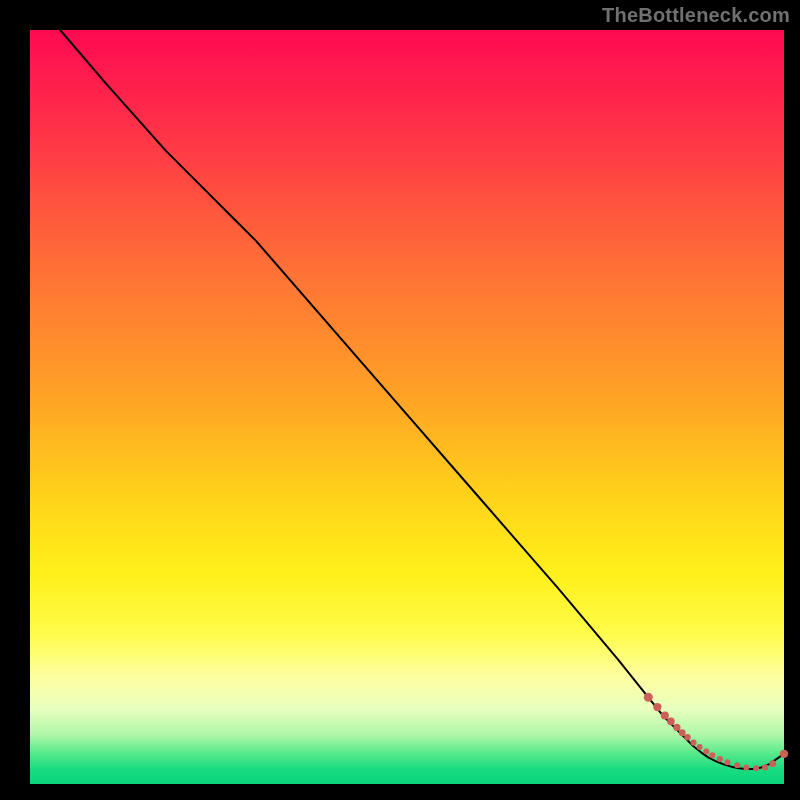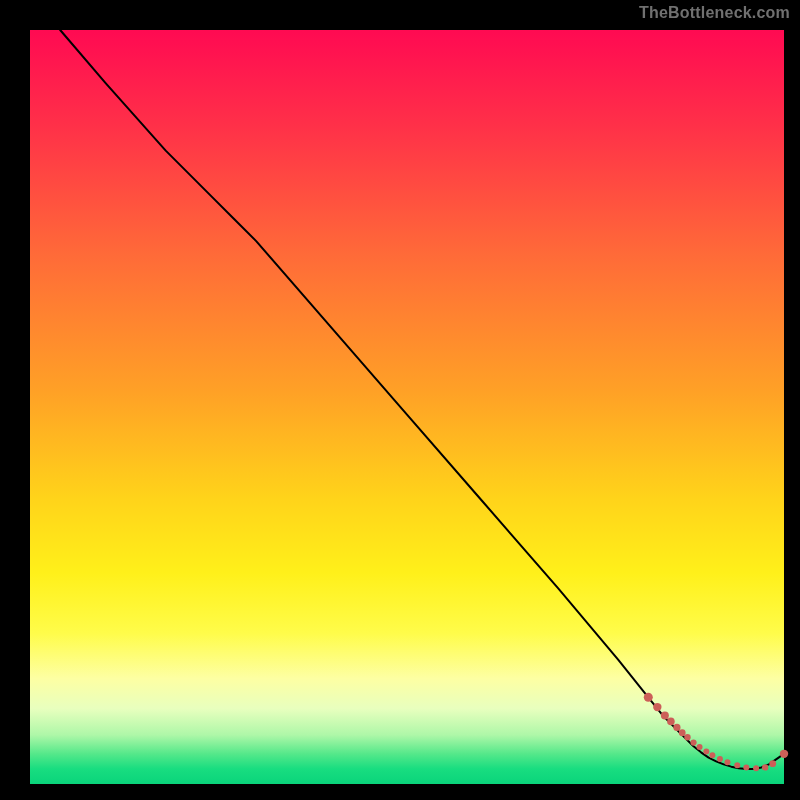--- a/index.html
+++ b/index.html
@@ -15,21 +15,21 @@
     position: relative;
     width: 800px;
     height: 800px;
     background: #000;
   }
   .watermark {
     position: absolute;
     top: 4px;
     right: 10px;
     color: #707070;
-    font-size: 16px;
+    font-size: 20px;
     font-weight: 600;
     letter-spacing: 0.2px;
     user-select: none;
   }
   .plot {
     position: absolute;
     left: 30px;
     top: 30px;
     width: 754px;
     height: 754px;

